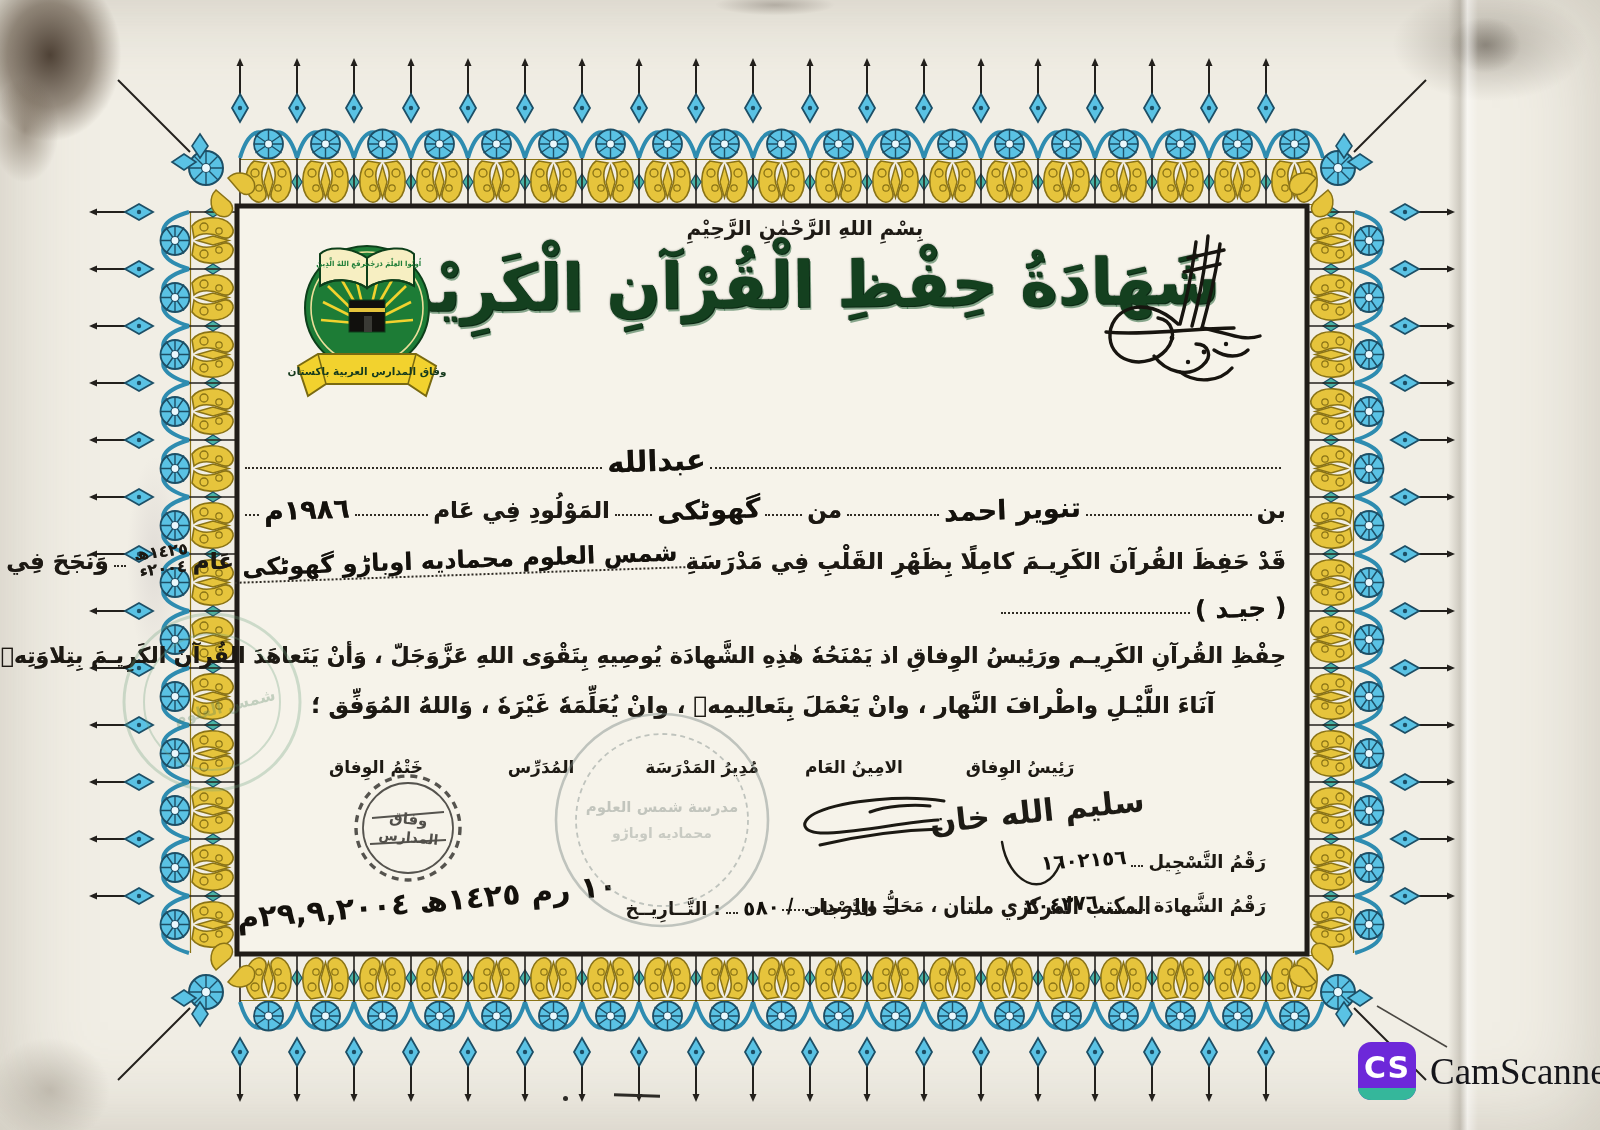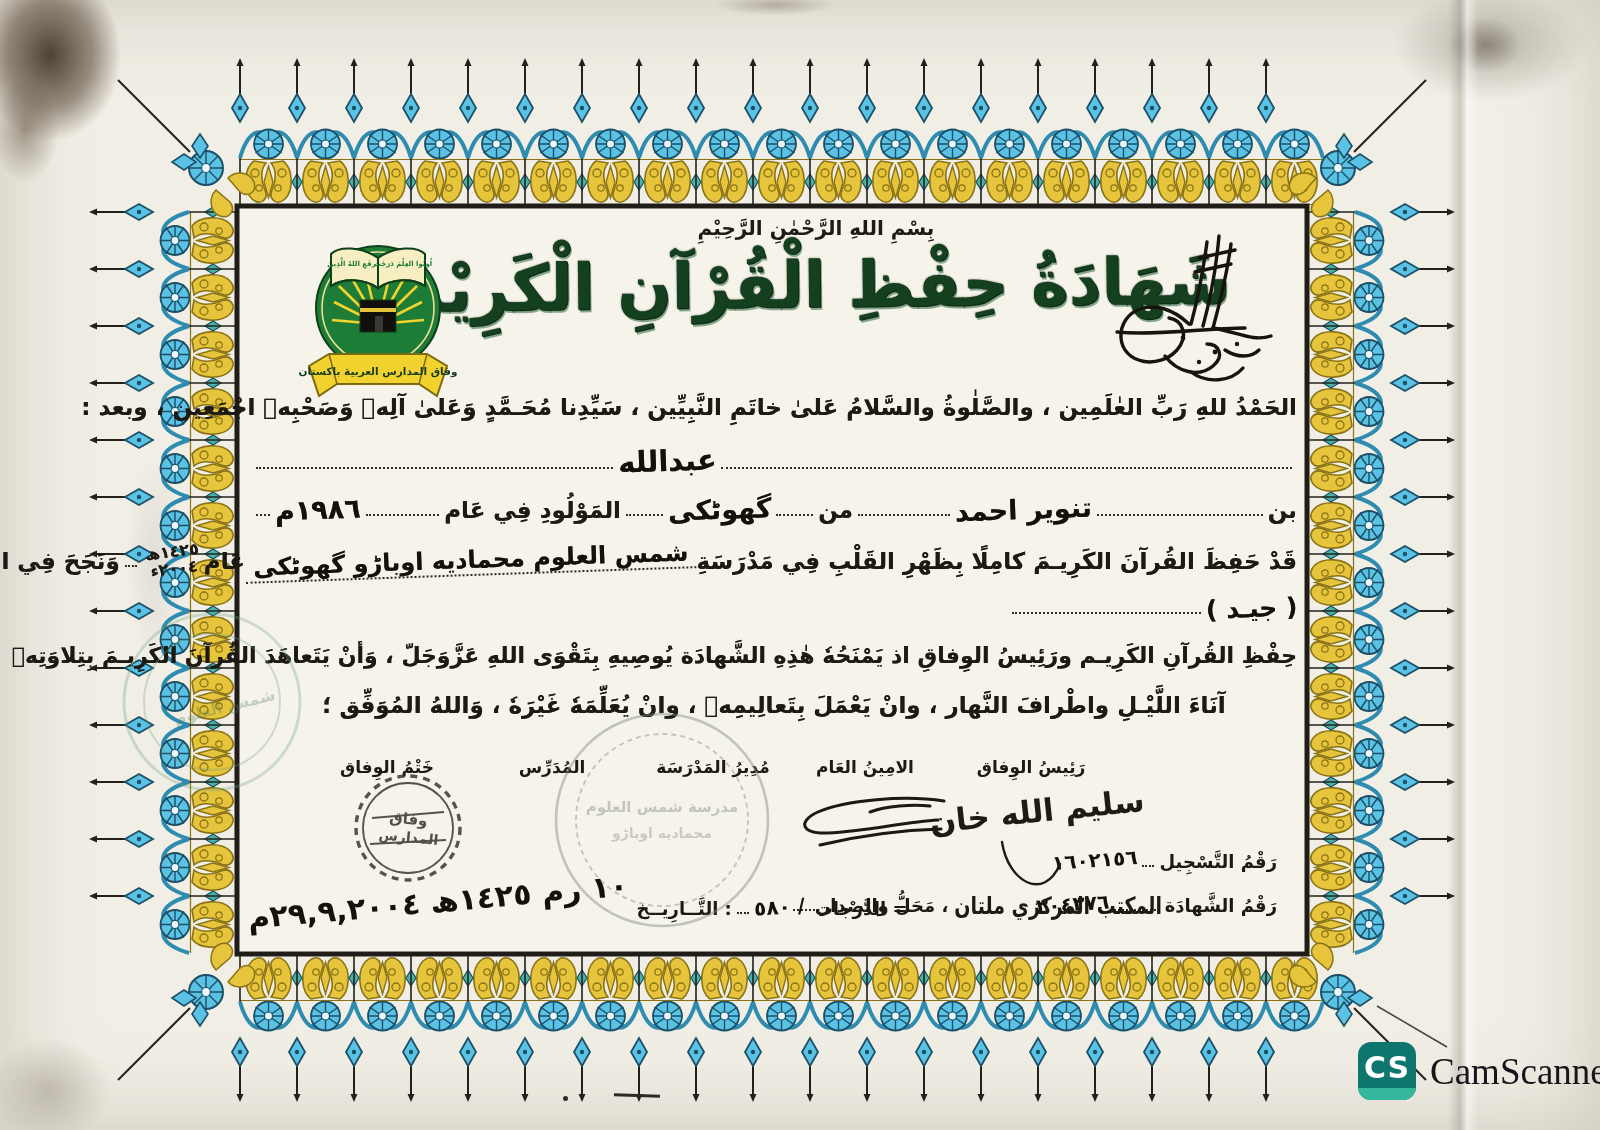--- a/index.html
+++ b/index.html
@@ -19,21 +19,21 @@
     background:radial-gradient(closest-side,rgba(120,112,100,.45),rgba(120,112,100,0) 75%);}
   #stain-tr2{left:1440px;top:10px;width:90px;height:70px;
     background:radial-gradient(closest-side,rgba(95,88,78,.5),rgba(95,88,78,0) 80%);}
   #crease-right{left:1448px;top:0;width:30px;height:1130px;
     background:linear-gradient(90deg,rgba(0,0,0,0),rgba(115,108,95,.28) 40%,rgba(255,255,255,.5) 65%,rgba(0,0,0,0));}
   #stain-bl{left:-30px;top:1020px;width:160px;height:140px;
     background:radial-gradient(closest-side,rgba(120,110,95,.35),rgba(120,110,95,0) 75%);}
   #stain-left{left:120px;top:430px;width:70px;height:260px;
     background:radial-gradient(closest-side,rgba(150,140,150,.18),rgba(150,140,150,0) 80%);}
   
-  .content{position:absolute;left:239px;top:206px;width:1070px;height:748px;}
+  .content{position:absolute;left:228px;top:206px;width:1070px;height:748px;}
   .basmala{position:absolute;top:10px;left:0;width:100%;text-align:center;
     transform:translateX(42px);font-size:20px;font-weight:700;color:#1e1a15;}
   .doc-title{position:absolute;top:42px;left:0;width:100%;text-align:center;
     transform:translateX(40px) rotate(-.6deg);font-size:64px;font-weight:700;color:#14401f;
     text-shadow:1px 1px 0 #0c2a14,2px 3px 0 rgba(23,90,45,.5),0 0 2px rgba(0,0,0,.55);
     letter-spacing:-2px;white-space:nowrap;}
   .bodyline{position:absolute;left:12px;right:12px;display:flex;direction:rtl;
     align-items:flex-end;font-weight:700;font-size:23px;color:#1d1913;white-space:nowrap;
     text-shadow:0 0 .6px rgba(0,0,0,.65);}
   .bodyline>span{flex:0 0 auto;}
@@ -46,21 +46,21 @@
     font-weight:700;color:#1d1913;white-space:nowrap;}
   .footrow{position:absolute;display:flex;align-items:flex-end;font-size:18px;font-weight:700;
     color:#1d1913;white-space:nowrap;}
   .footrow .dotfill{border-bottom-width:2px;margin-bottom:5px;}
   .rtl{direction:rtl;} .ltr{direction:ltr;}
   .hand-big{font-size:30px;font-weight:700;transform:rotate(-5deg);color:#14110c;}
   .hand-mid{font-size:20px;font-weight:700;transform:rotate(-4deg);color:#14110c;}
   .ornate{font-weight:700;font-size:19px;transform:scaleY(1.25);letter-spacing:-1px;}
   
   .cam{position:absolute;left:1358px;top:1042px;display:flex;align-items:center;gap:14px;}
-  .cam-badge{width:58px;height:58px;border-radius:13px;background:#0f766e;position:relative;
+  .cam-badge{width:58px;height:58px;border-radius:13px;background:#6d28d9;position:relative;
     display:flex;align-items:center;justify-content:center;overflow:hidden;}
   .cam-badge .cs{color:#fff;font-weight:700;font-size:30px;letter-spacing:1px;margin-top:-7px;
     font-family:"DejaVu Sans",sans-serif;}
   .cam-badge .teal{position:absolute;left:0;bottom:0;width:100%;height:12px;background:#35b79b;}
   .cam-name{font-family:"Liberation Serif","DejaVu Serif",serif;font-size:37px;color:#15151a;}
   .inkdash{position:absolute;background:#2c2a26;}
 </style>
 </head>
 <body>
 
@@ -303,23 +303,20 @@
         <path d="M130 118 C142 126 156 126 164 118"></path>
       </g>
       <g fill="#17140f">
         <circle cx="88" cy="106" r="2.4"></circle>
           <circle cx="120" cy="120" r="2.4"></circle>
         <circle cx="104" cy="130" r="2.2"></circle>
           <circle cx="142" cy="112" r="2.2"></circle>
       </g>
     </svg>
 
-    <div class="bodyline" style="top:188px">
-      <span>الحَمْدُ للهِ رَبِّ العٰلَمِين ، والصَّلٰوةُ والسَّلامُ عَلىٰ خاتَمِ النَّبِيِّين ، سَيِّدِنا مُحَـمَّدٍ وَعَلىٰ آلِهٖ وَصَحْبِهٖ اجْمَعِين ، وبعد :</span>
-    </div>
 
     <div class="bodyline" style="top:238px">
       <span class="dotfill" style="flex-grow:1.6"></span>
       <span class="hand" style="font-size:29px">عبدالله</span>
       <span class="dotfill" style="flex-grow:1"></span>
     </div>
 
     <div class="bodyline" style="top:288px">
       <span>بن</span>
       <span class="dotfill" style="flex-grow:1.8"></span>

